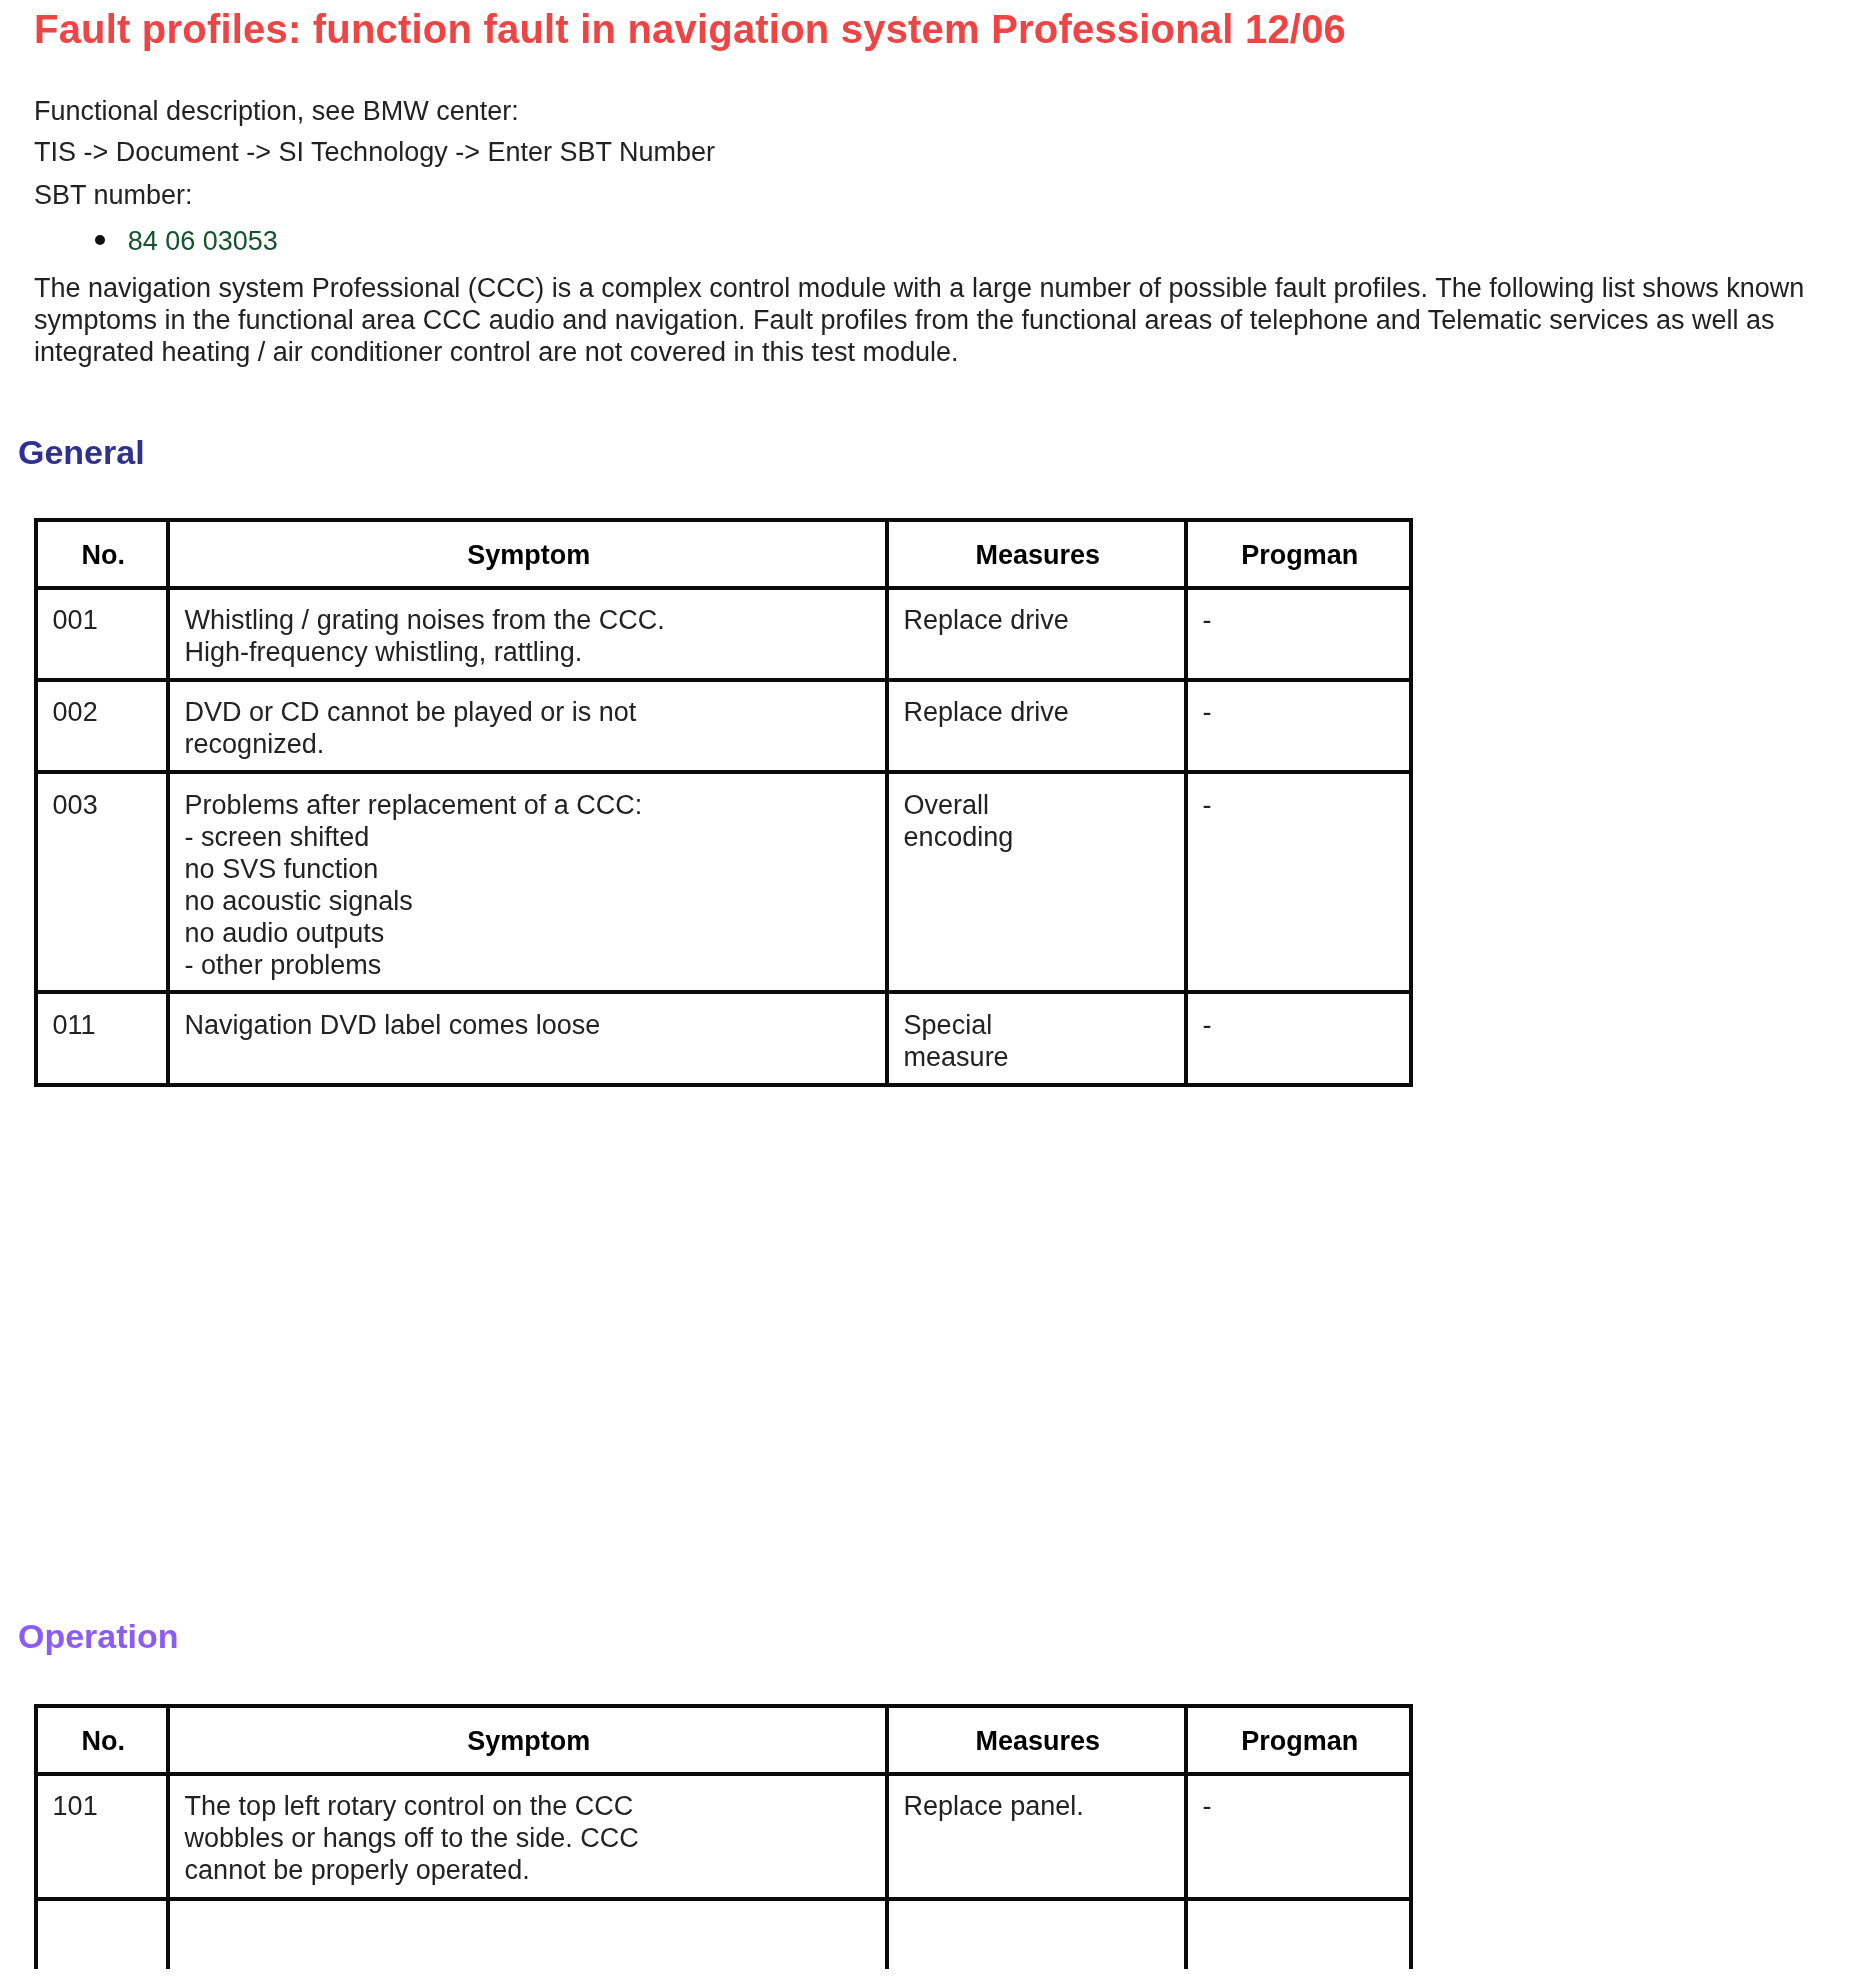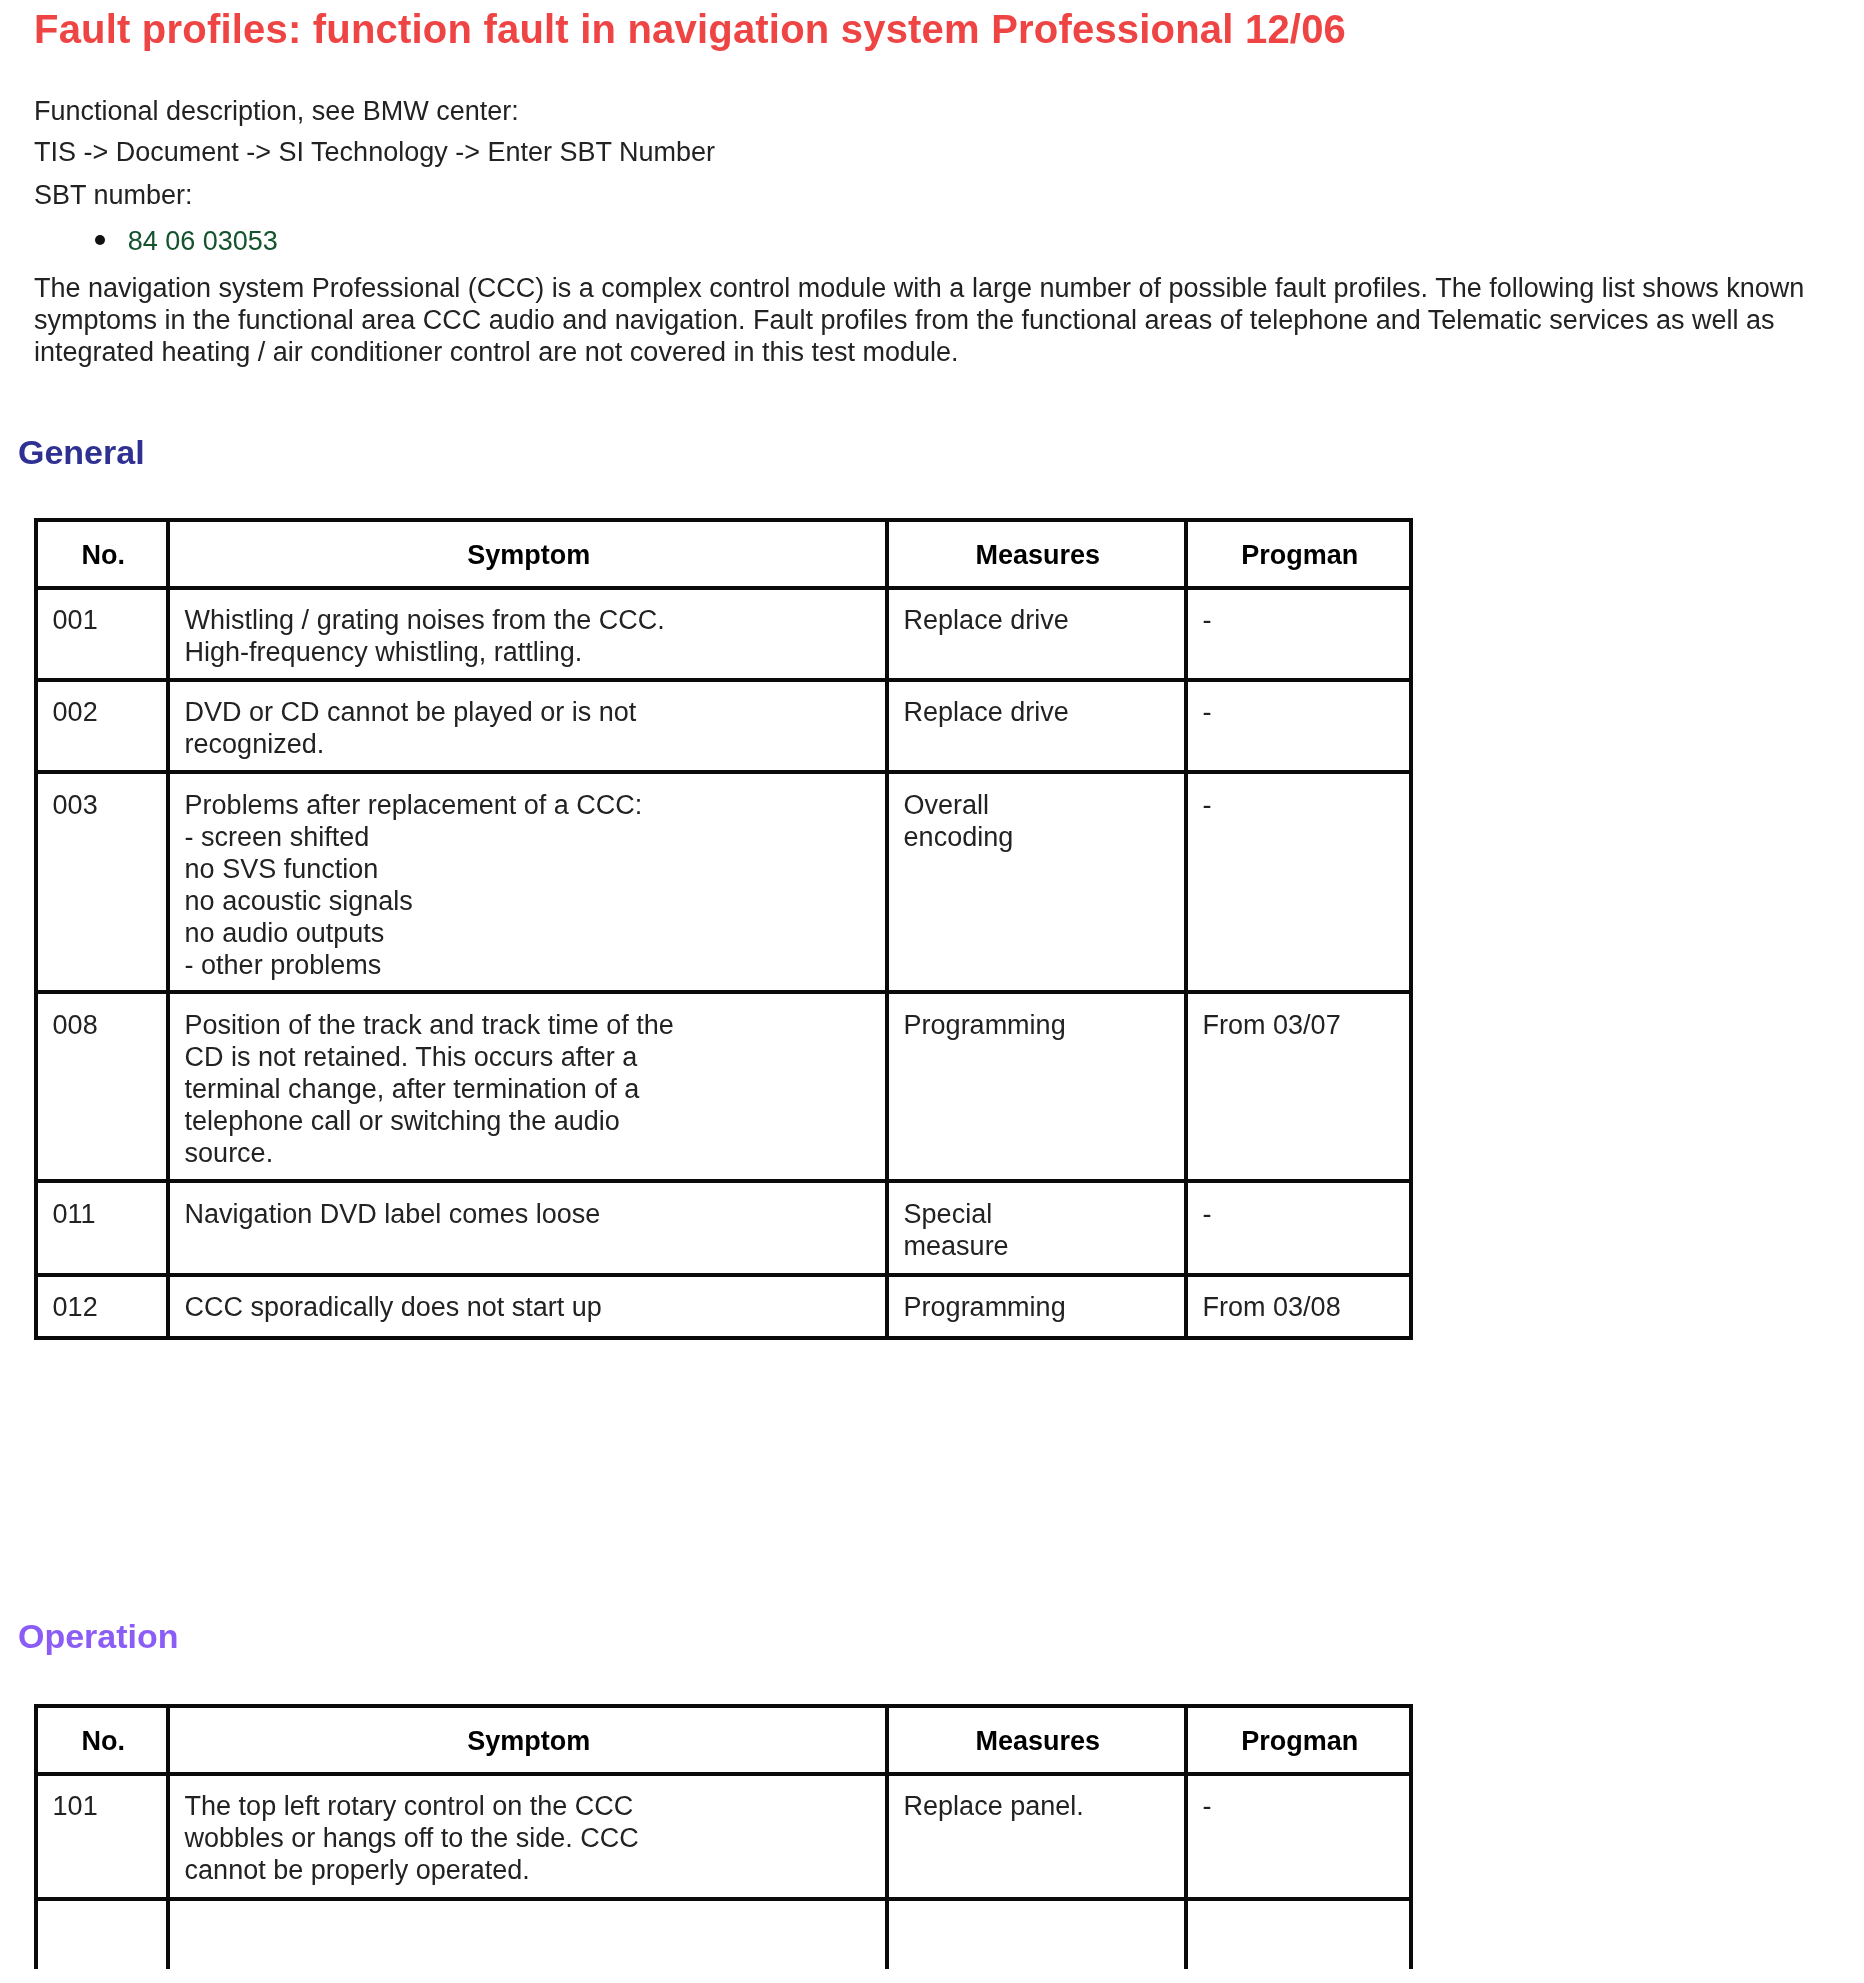--- a/index.html
+++ b/index.html
@@ -168,42 +168,26 @@
         <td class="sym">Problems after replacement of a CCC:
 - screen shifted
 no SVS function
 no acoustic signals
 no audio outputs
 - other problems</td>
         <td class="meas">Overall
 encoding</td>
         <td>-</td>
       </tr>
-      <tr class="r4">
-        <td>008</td>
-        <td class="sym">Position of the track and track time of the
-CD is not retained. This occurs after a
-terminal change, after termination of a
-telephone call or switching the audio
-source.</td>
-        <td class="meas">Programming</td>
-        <td>From 03/07</td>
-      </tr>
       <tr class="r5">
         <td>011</td>
         <td class="sym">Navigation DVD label comes loose</td>
         <td class="meas">Special
 measure</td>
         <td>-</td>
-      </tr>
-      <tr class="r6">
-        <td>012</td>
-        <td class="sym">CCC sporadically does not start up</td>
-        <td class="meas">Programming</td>
-        <td>From 03/08</td>
       </tr>
     </tbody>
   </table>
 
   <div class="section-heading" style="top: 1617px; color: #8b5cf6;">Operation</div>
 
   <table class="faults" id="operation-table">
     <colgroup>
       <col class="c-no">
         <col class="c-sym">

